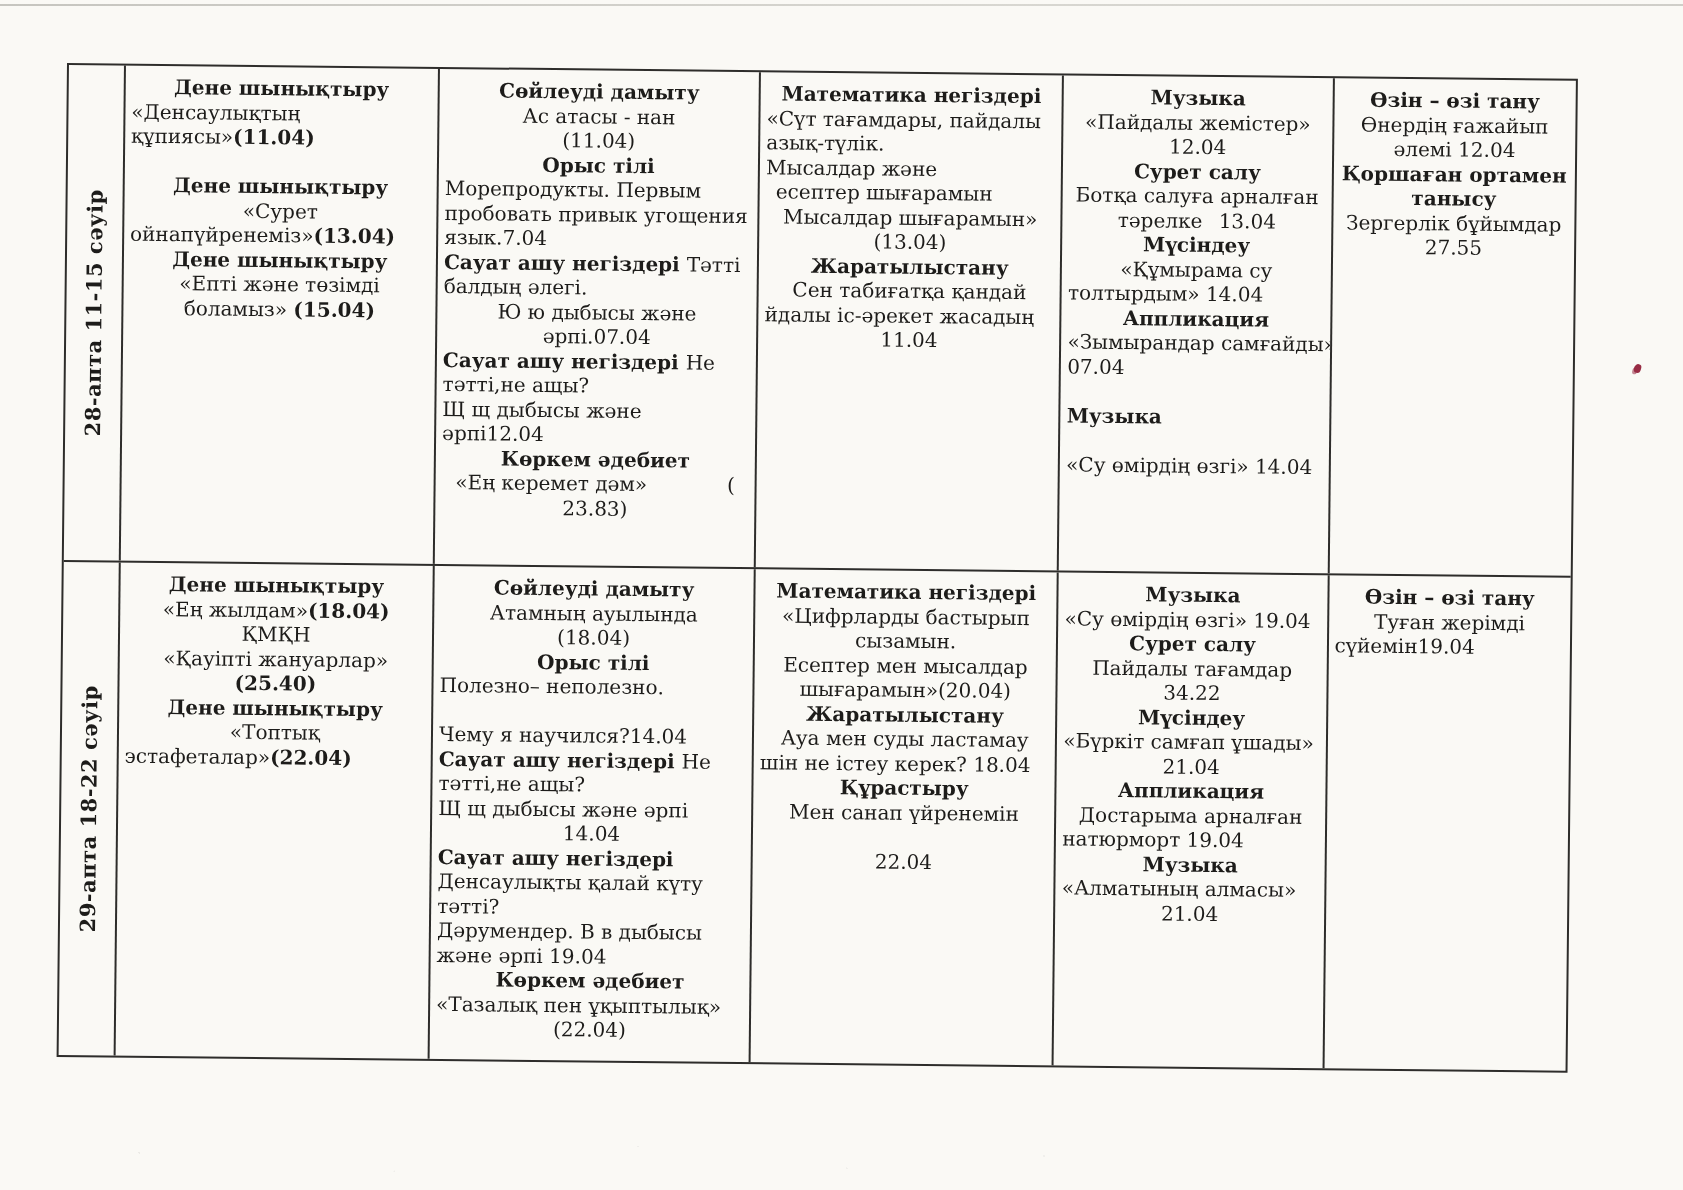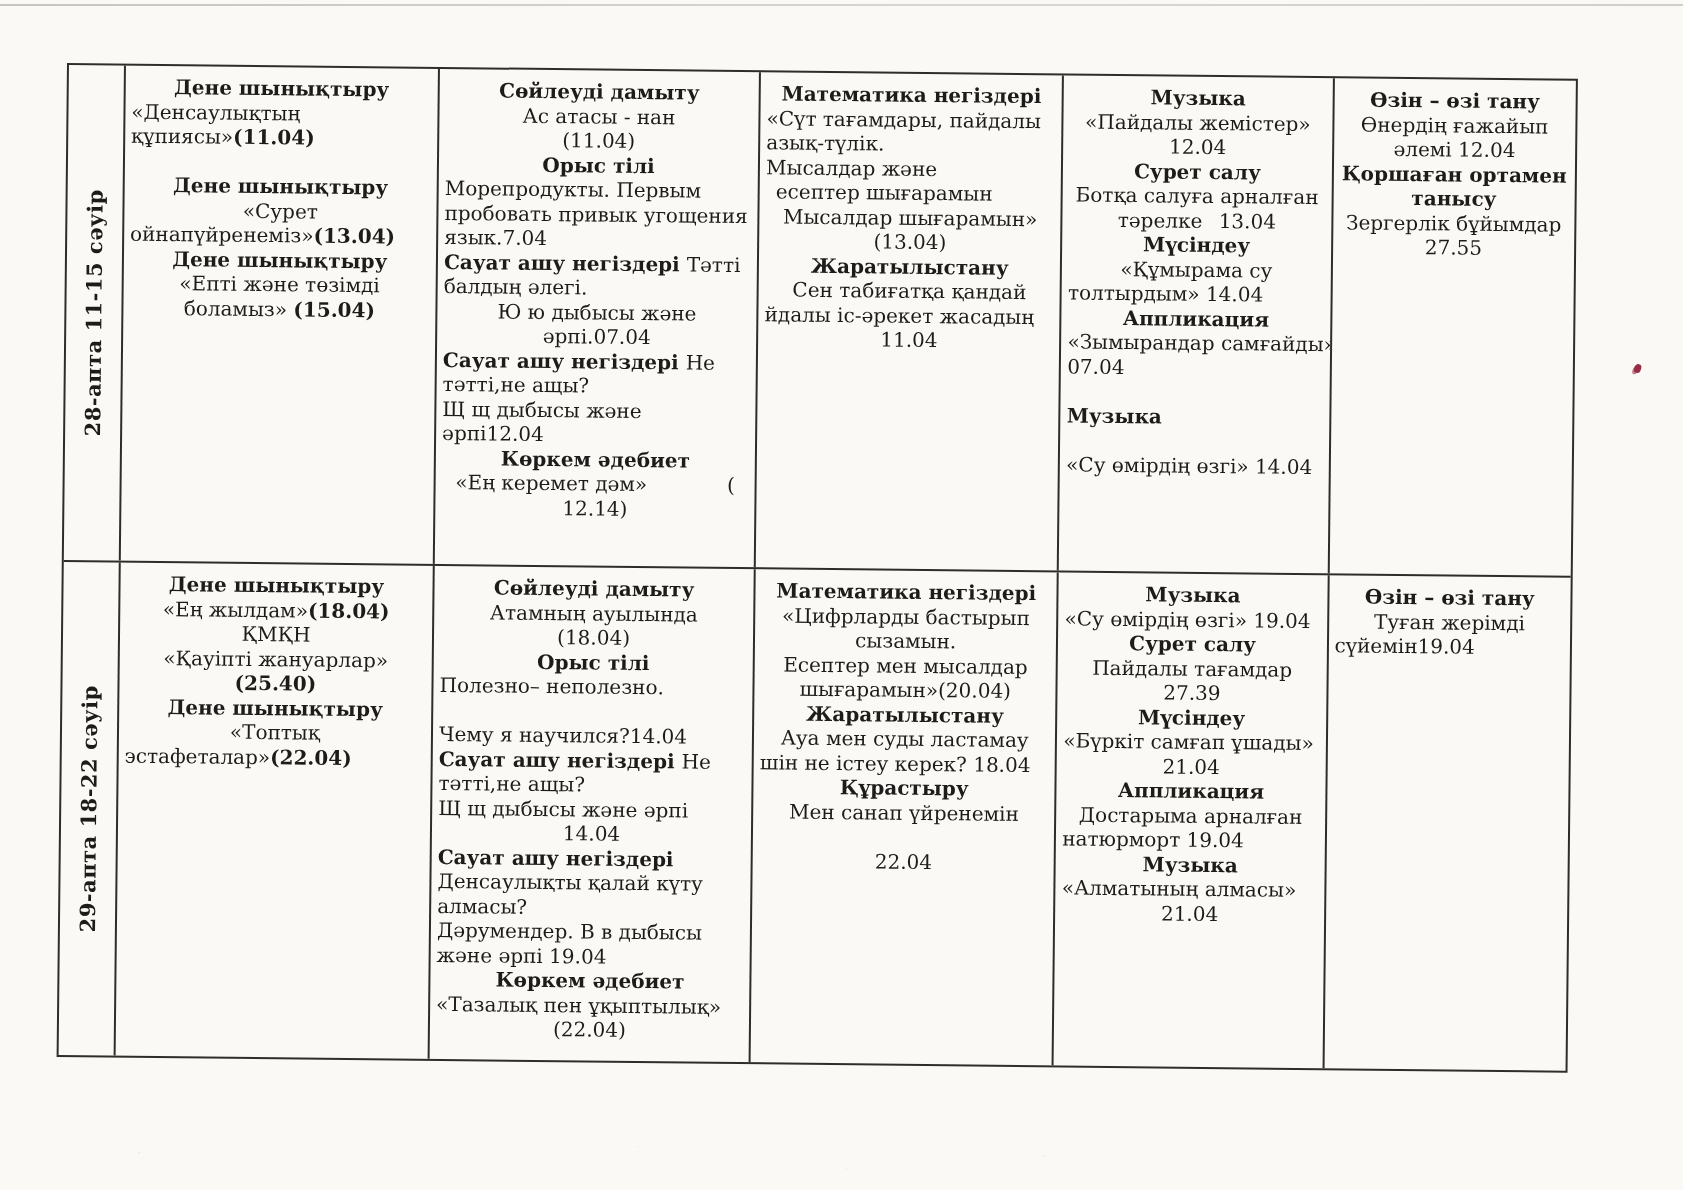--- a/index.html
+++ b/index.html
@@ -120,21 +120,21 @@
           <div class="line al"><span class="b">Сауат ашу негіздері </span><span>Тәтті</span></div>
           <div class="line al"><span>балдың әлегі.</span></div>
           <div class="line ac"><span>Ю ю дыбысы және</span></div>
           <div class="line ac"><span>әрпі.07.04</span></div>
           <div class="line al"><span class="b">Сауат ашу негіздері </span><span>Не</span></div>
           <div class="line al"><span>тәтті,не ащы?</span></div>
           <div class="line al"><span>Щ щ дыбысы және</span></div>
           <div class="line al"><span>әрпі12.04</span></div>
           <div class="line ac"><span class="b">Көркем әдебиет</span></div>
           <div class="line ac"><span>«Ең керемет дәм»</span><span>    (</span></div>
-          <div class="line ac"><span>12.14)</span></div>
+          <div class="line ac"><span>23.83)</span></div>
         </div>
       <div class="tcell cw3">
           <div class="line ac"><span class="b">Математика негіздері</span></div>
           <div class="line al"><span>«Сүт тағамдары, пайдалы</span></div>
           <div class="line al"><span>азық-түлік.</span></div>
           <div class="line al"><span>Мысалдар және</span></div>
           <div class="line al"><span> есептер шығарамын</span></div>
           <div class="line ac"><span>Мысалдар шығарамын»</span></div>
           <div class="line ac"><span>(13.04)</span></div>
           <div class="line ac"><span class="b">Жаратылыстану</span></div>
@@ -192,21 +192,21 @@
           <div class="line ac"><span class="b">Орыс тілі</span></div>
           <div class="line al"><span>Полезно– неполезно.</span></div>
           <div class="line al">&nbsp;</div>
           <div class="line al"><span>Чему я научился?14.04</span></div>
           <div class="line al"><span class="b">Сауат ашу негіздері </span><span>Не</span></div>
           <div class="line al"><span>тәтті,не ащы?</span></div>
           <div class="line al"><span>Щ щ дыбысы және әрпі</span></div>
           <div class="line ac"><span>14.04</span></div>
           <div class="line al"><span class="b">Сауат ашу негіздері</span></div>
           <div class="line al"><span>Денсаулықты қалай күту</span></div>
-          <div class="line al"><span>алмасы?</span></div>
+          <div class="line al"><span>тәтті?</span></div>
           <div class="line al"><span>Дәрумендер. В в дыбысы</span></div>
           <div class="line al"><span>және әрпі 19.04</span></div>
           <div class="line ac"><span class="b">Көркем әдебиет</span></div>
           <div class="line al"><span>«Тазалық пен ұқыптылық»</span></div>
           <div class="line ac"><span>(22.04)</span></div>
         </div>
       <div class="tcell cw3">
           <div class="line ac"><span class="b">Математика негіздері</span></div>
           <div class="line ac"><span>«Цифрларды бастырып</span></div>
           <div class="line ac"><span>сызамын.</span></div>
@@ -218,21 +218,21 @@
           <div class="line ac"><span class="b">Құрастыру</span></div>
           <div class="line ac"><span>Мен санап үйренемін</span></div>
           <div class="line al">&nbsp;</div>
           <div class="line ac"><span>22.04</span></div>
         </div>
       <div class="tcell cw4">
           <div class="line ac"><span class="b">Музыка</span></div>
           <div class="line al"><span>«Су өмірдің өзгі» 19.04</span></div>
           <div class="line ac"><span class="b">Сурет салу</span></div>
           <div class="line ac"><span>Пайдалы тағамдар</span></div>
-          <div class="line ac"><span>27.39</span></div>
+          <div class="line ac"><span>34.22</span></div>
           <div class="line ac"><span class="b">Мүсіндеу</span></div>
           <div class="line al"><span>«Бүркіт самғап ұшады»</span></div>
           <div class="line ac"><span>21.04</span></div>
           <div class="line ac"><span class="b">Аппликация</span></div>
           <div class="line ac"><span>Достарыма арналған</span></div>
           <div class="line al"><span>натюрморт 19.04</span></div>
           <div class="line ac"><span class="b">Музыка</span></div>
           <div class="line al"><span>«Алматының алмасы»</span></div>
           <div class="line ac"><span>21.04</span></div>
         </div>

